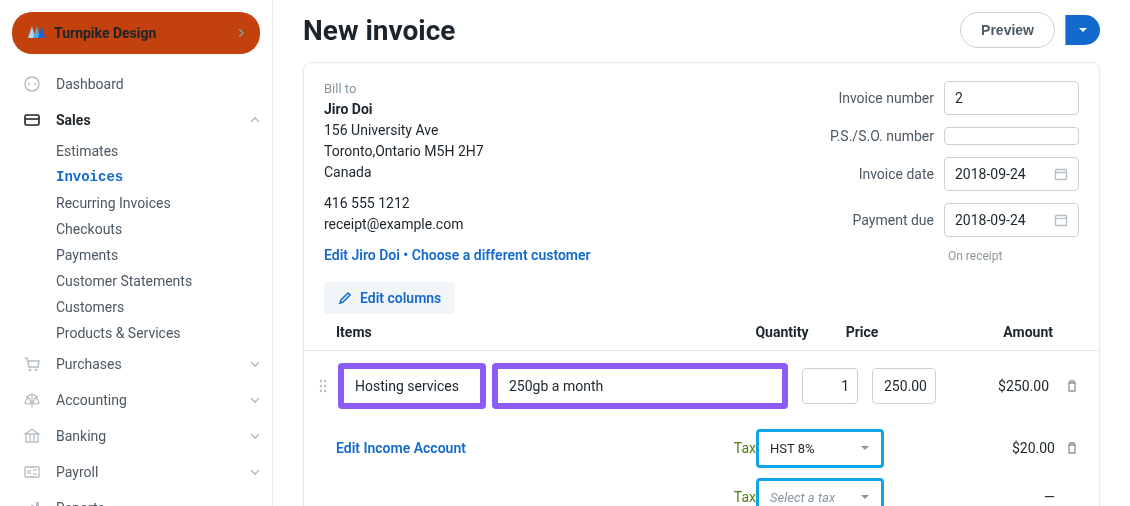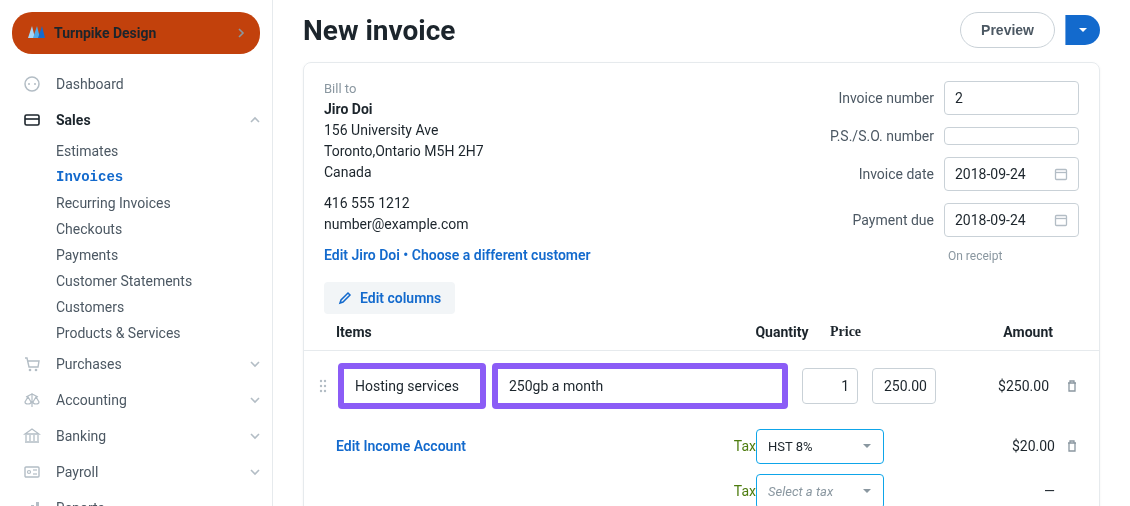--- a/index.html
+++ b/index.html
@@ -42,37 +42,37 @@
 .meta-form .finput { border: 1px solid #c9d1d7; border-radius: 4px; padding: 8px 10px; font-size: 14px; width: 135px; display: flex; align-items: center; }
 .meta-form .finput .val { flex: 1; }
 .meta-form .cal-icon { color: #b3bdc5; margin-left: 6px; }
 .meta-note { grid-column: 2; font-size: 12px; color: #8a97a0; padding-left: 4px; }
 
 .edit-cols { display: inline-flex; align-items: center; gap: 8px; background: #f2f5f7; border-radius: 4px; padding: 8px 14px; margin: 8px 0 0 20px; color: #136acd; font-weight: 600; cursor: pointer; }
 
 .table-head { display: flex; padding: 10px 20px 10px 32px; border-bottom: 1px solid #e6eaed; font-weight: 700; color: #1c252c; font-size: 14px; }
 .col-items { flex: 0 0 414px; }
 .col-qty { flex: 0 0 64px; text-align: center; }
-.col-price { flex: 0 0 64px; text-align: left; margin-left: 16px; font-family: Liberation Serif, serif; }
+.col-price { flex: 0 0 64px; text-align: center; margin-left: 16px; }
 .col-amount { flex: 1; text-align: right; padding-right: 26px; }
 
 .line-row { display: flex; align-items: center; padding: 12px 20px 12px 10px; gap: 6px; }
 .drag-handle { color: #b3bdc5; cursor: grab; padding: 0 4px; }
 .item-input, .desc-input { border: 6px solid #8b5cf6; border-radius: 4px; padding: 9px 11px; font-size: 14px; }
 .item-input { width: 148px; }
 .desc-input { width: 296px; }
 .qty-input { border: 1px solid #c9d1d7; border-radius: 4px; padding: 9px 8px; width: 56px; text-align: right; font-size: 14px; margin-left: 8px; }
 .price-input { border: 1px solid #c9d1d7; border-radius: 4px; padding: 9px 8px; width: 64px; text-align: right; font-size: 14px; margin-left: 8px; }
 .amount-cell { flex: 1; text-align: right; padding-right: 4px; font-size: 14px; }
 .trash { color: #8a97a0; cursor: pointer; padding-left: 6px; }
 
 .tax-row { display: flex; align-items: center; padding: 8px 20px 4px 32px; }
 .income-link { color: #136acd; font-weight: 600; flex: 0 0 380px; }
 .tax-label { flex: 0 0 40px; text-align: right; color: #4d7c0f; font-size: 14px; }
-.tax-select { border: 1px solid #0ea5e9; border-radius: 4px; padding: 9px 11px; width: 128px; display: flex; align-items: center; font-size: 13px; }
+.tax-select { border: 3px solid #0ea5e9; border-radius: 4px; padding: 9px 11px; width: 128px; display: flex; align-items: center; font-size: 13px; }
 .tax-select .tval { flex: 1; }
 .tax-select .placeholder { color: #8a97a0; font-style: italic; flex: 1; }
 .tax-amount { flex: 1; text-align: right; padding-right: 4px; font-size: 14px; }
 
 .tax-row2 { display: flex; align-items: center; padding: 6px 20px 14px 32px; }
 .spacer380 { flex: 0 0 380px; }
 
 svg { display: block; }
 </style>
 </head>
@@ -223,21 +223,21 @@
     <div class="card">
       <div class="card-top">
         <div class="bill-to">
           <div class="lbl">Bill to</div>
           <div class="name">Jiro Doi</div>
           <div>156 University Ave</div>
           <div>Toronto,Ontario M5H 2H7</div>
           <div>Canada</div>
           <div style="height:10px"></div>
           <div>416 555 1212</div>
-          <div>number@example.com</div>
+          <div>receipt@example.com</div>
           <div class="edit-link">
             <a href="#">Edit Jiro Doi</a>
             <span> • </span>
             <a href="#">Choose a different customer</a>
           </div>
         </div>
 
         <div class="meta-form">
           <div class="flabel">Invoice number</div>
           <div class="finput">

